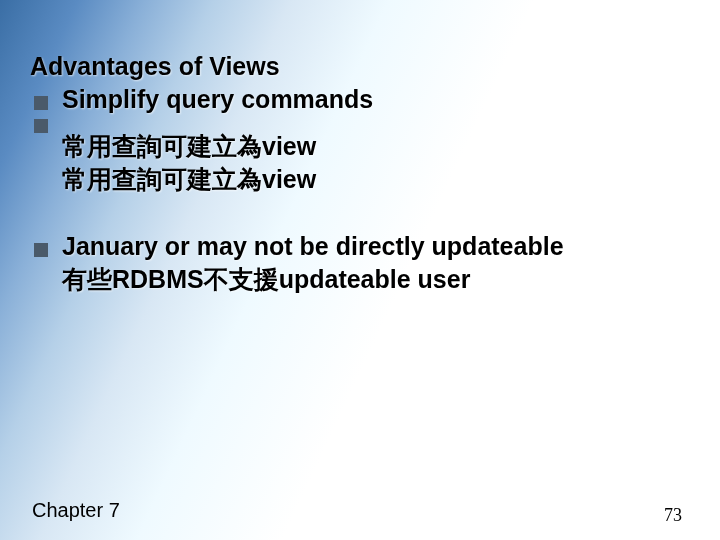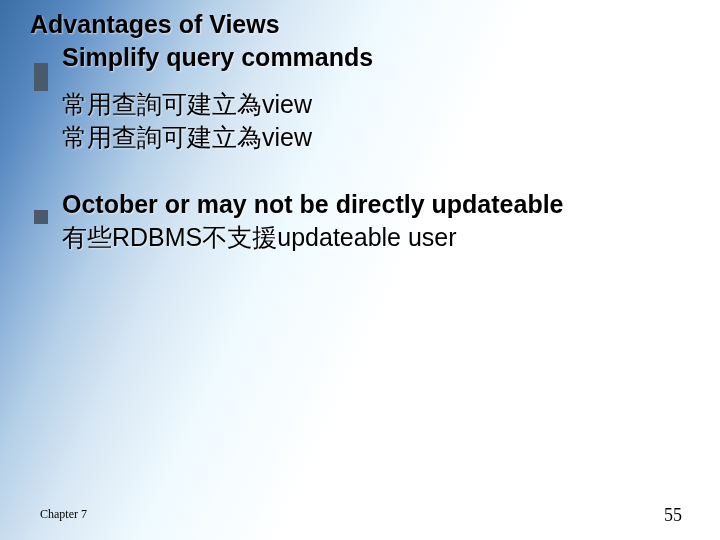--- a/index.html
+++ b/index.html
@@ -18,65 +18,66 @@
       #d8e7f4 30%,
       #effaff 40%,
       #ffffff 55%,
       #ffffff 100%);
     font-family: "Verdana", "Microsoft JhengHei", "PMingLiU", sans-serif;
     position: relative;
     color: #000;
   }
   .slide {
     padding: 10px 17px 0 30px;
+    margin-top: 42px;
   }
   .section-title {
     font-size: 25px;
     font-weight: bold;
     text-shadow: 1px 1px 2px rgba(255,255,255,0.6);
     margin: 0 0 2px 0;
   }
   .bullet-block {
     margin-left: 0px;
   }
   .bullet-line {
     display: flex;
-    align-items: flex-end;
+    align-items: center;
     font-size: 25px;
     font-weight: bold;
     line-height: 1.32;
     text-shadow: 1px 1px 2px rgba(255,255,255,0.6);
   }
   .bullet-icon {
     width: 14px;
     height: 14px;
     background: #4a5a6a;
     margin-right: 14px;
     margin-left: 4px;
     position: relative;
     top: 3px;
     flex-shrink: 0;
   }
   .sub-line {
     font-size: 25px;
-    font-weight: normal;
+    font-weight: bold;
     line-height: 1.32;
     margin-left: 32px;
     text-shadow: 1px 1px 2px rgba(255,255,255,0.6);
     font-family: "Microsoft JhengHei", "PMingLiU", "Verdana", sans-serif;
   }
   .gap {
     height: 34px;
   }
   .footer-left {
     position: absolute;
-    left: 40px;
+    left: 32px;
     bottom: 18px;
-    font-family: Liberation Serif, serif;
-    font-size: 12px;
+    font-family: Liberation Sans, sans-serif;
+    font-size: 20px;
     font-weight: normal;
   }
   .footer-right {
     position: absolute;
     right: 38px;
     bottom: 14px;
     font-family: "Times New Roman", serif;
     font-size: 18px;
     font-weight: normal;
   }
@@ -99,21 +100,21 @@
     <div class="sub-line">常用查詢可建立為view</div>
     <div class="sub-line">常用查詢可建立為view</div>
   </div>
 
   <div class="gap"></div>
 
 
   <div class="bullet-block">
     <div class="bullet-line">
       <span class="bullet-icon"></span>
-      <span>October or may not be directly updateable</span>
+      <span>January or may not be directly updateable</span>
     </div>
     <div class="sub-line">有些RDBMS不支援updateable user</div>
   </div>
 
 </div>
 
 <div class="footer-left">Chapter 7</div>
-<div class="footer-right">55</div>
+<div class="footer-right">73</div>
 
 </body></html>

